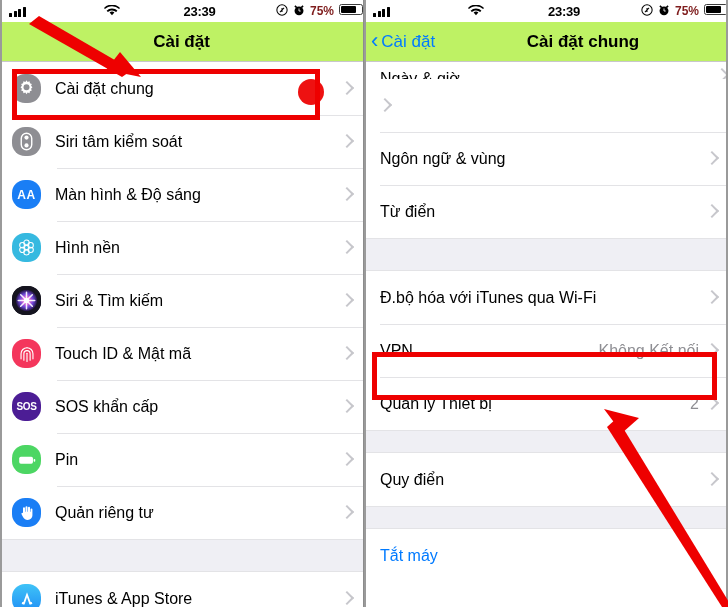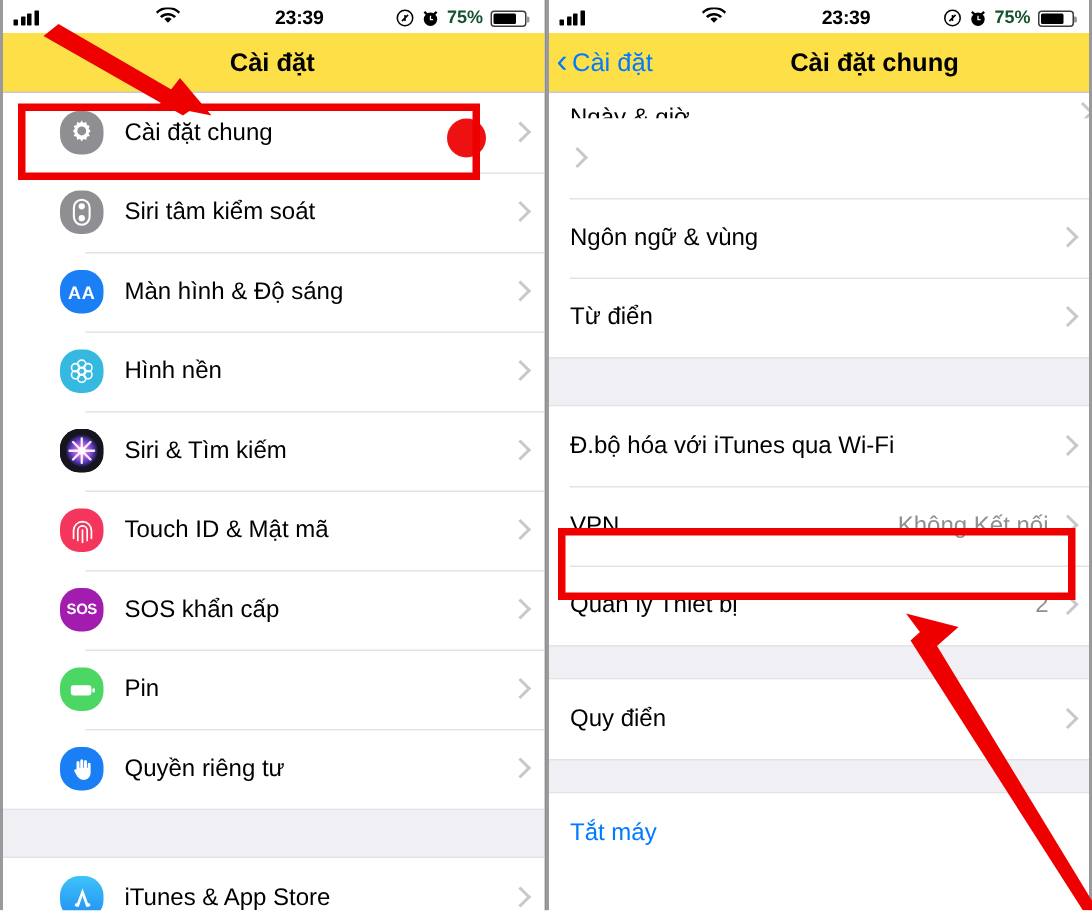--- a/index.html
+++ b/index.html
@@ -40,37 +40,37 @@
   .sb-signal i:nth-child(3) { height: 8px; }
   .sb-signal i:nth-child(4) { height: 10px; }
   .sb-carrier { flex: 0 0 auto; width: 78px; }
   .sb-wifi { width: 16px; height: 12px; position: relative; }
   .sb-wifi svg { display: block; }
   .sb-time {
     position: absolute; left: 0; right: 0; text-align: center;
     font-size: 13px; font-weight: bold; color: #000; letter-spacing: -.2px; padding-left: 36px;
   }
   .sb-right {
-    margin-left: auto; margin-right: 12px; display: flex;
-    align-items: flex-end; gap: 5px; font-size: 12px; font-weight: bold; color: #14532d;
+    margin-left: auto; margin-right: 0; display: flex;
+    align-items: flex-start; gap: 5px; font-size: 12px; font-weight: bold; color: #7f1d1d;
   }
   .sb-icn { width: 12px; height: 12px; }
   .sb-batt {
     width: 24px; height: 11px; border: 1px solid #3c3c3c; border-radius: 2.5px;
     padding: 1px; position: relative;
   }
   .sb-batt span { display: block; height: 100%; width: 75%; background: #000; border-radius: 1px; }
   .sb-batt::after {
     content: ""; position: absolute; right: -3px; top: 3px;
     width: 2px; height: 4px; background: #9a9a9a; border-radius: 0 1px 1px 0;
   }
 
   
   .navbar {
-    position: relative; height: 40px; background: #fde047;
+    position: relative; height: 40px; background: #bef264;
     border-bottom: 1px solid #c8c7cc;
     display: flex; align-items: center; z-index: 25;
   }
   .nav-title {
     position: absolute; left: 0; right: 0; text-align: center;
     font-size: 17px; font-weight: bold; color: #000;
   }
   .nav-back {
     position: relative; z-index: 2; display: flex; align-items: center;
     margin-left: 7px; color: #007aff; font-size: 17px; gap: 3px;
@@ -87,21 +87,21 @@
   .row.plain { padding-left: 16px; }
   .row + .row::before {
     content: ""; position: absolute; left: 57px; right: 0; top: 0;
     height: 1px; background: #e3e3e6;
   }
   .row.plain + .row.plain::before { left: 16px; }
   .icon {
     width: 29px; height: 29px; border-radius: 13px;
     flex: 0 0 29px; margin-right: 14px;
     display: flex; align-items: center; justify-content: center;
-    font-size: 11px; font-weight: bold; color: #fff; overflow: hidden; margin-left: 28px;
+    font-size: 11px; font-weight: bold; color: #fff; overflow: hidden;
   }
   .label { font-size: 16px; color: #000; flex: 1 1 auto; }
   .value { font-size: 16px; color: #8e8e93; margin-right: 8px; }
   .chev-r {
     flex: 0 0 auto; width: 9px; height: 16px; position: relative; margin-right: 2px;
   }
   .chev-r::before {
     content: ""; position: absolute; left: 0; top: 2px;
     width: 8px; height: 8px;
     border-top: 2px solid #c7c7cc; border-right: 2px solid #c7c7cc;
@@ -249,21 +249,21 @@
               <path d="M12 8.3c1.9 0 3.4 1.55 3.4 3.45v7.1"></path>
               <path d="M12 11.3v8.9"></path>
             </g>
           </svg>
         </span>
         <span class="label">Touch ID &amp; Mật mã</span>
         <span class="chev-r"></span>
       </div>
 
       <div class="row">
-        <span class="icon" style="background:#a21caf;font-size:10px;letter-spacing:-.3px">SOS</span>
+        <span class="icon" style="background:#4c1d95;font-size:10px;letter-spacing:-.3px">SOS</span>
         <span class="label">SOS khẩn cấp</span>
         <span class="chev-r"></span>
       </div>
 
       <div class="row">
         <span class="icon" style="background:#4cd663">
           <svg width="22" height="22" viewBox="0 0 24 24">
             <rect x="3.5" y="8.5" width="15" height="7.5" rx="1.8" fill="#fff"></rect>
             <rect x="19.2" y="10.8" width="1.8" height="3" rx=".8" fill="#fff"></rect>
           </svg>
@@ -271,21 +271,21 @@
         <span class="label">Pin</span>
         <span class="chev-r"></span>
       </div>
 
       <div class="row">
         <span class="icon" style="background:#1a7ef5">
           <svg width="20" height="20" viewBox="0 0 24 24">
             <path fill="#fff" d="M7.2 12.2V6.4a1.2 1.2 0 0 1 2.4 0v4.1h.6V5a1.2 1.2 0 0 1 2.4 0v5.5h.6V5.6a1.2 1.2 0 0 1 2.4 0v4.9h.6V7.8a1.15 1.15 0 0 1 2.3 0v6.6c0 3.4-2.3 5.9-5.6 5.9-3 0-4.6-1.6-6-4.2l-1.4-2.6a1.2 1.2 0 0 1 2-1.3z"></path>
           </svg>
         </span>
-        <span class="label">Quyền riêng tư</span>
+        <span class="label">Quản riêng tư</span>
         <span class="chev-r"></span>
       </div>
 
       <div class="gap"></div>
 
       <div class="row">
         <span class="icon" style="background:linear-gradient(180deg,#3fc3f7,#1f8df5)">
           <svg width="22" height="22" viewBox="0 0 24 24">
             <path fill="#fff" d="M12 4.6 16.9 18h-2.2L12 10.1 9.3 18H7.1zM6.9 15.4h3.2l-.7 2H6.2zm7 0h3.2l.8 2h-3.3z"></path>
           </svg>

